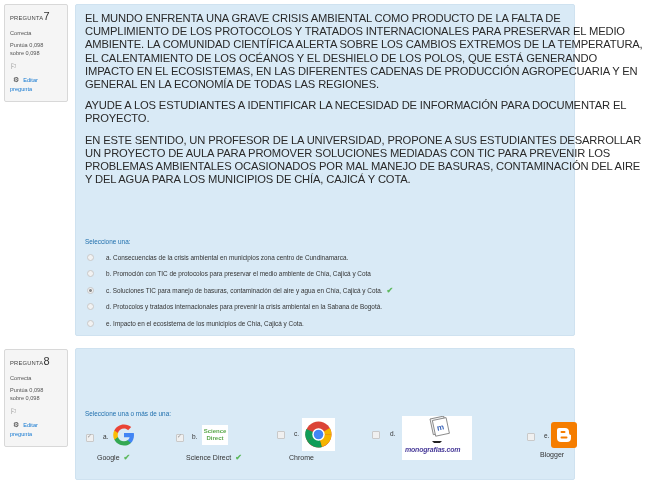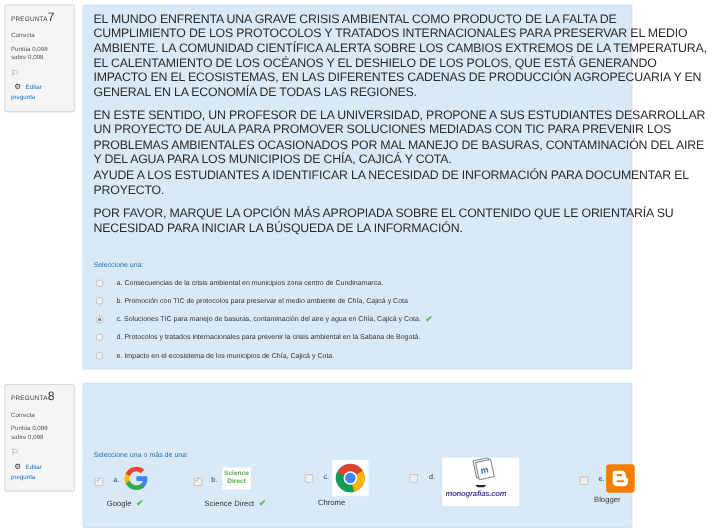--- a/index.html
+++ b/index.html
@@ -79,23 +79,22 @@
     <div>Puntúa 0,098</div>
     <div>sobre 0,098</div>
   </div>
   <div class="flag">⚐</div>
   <div class="edit"><span class="gear">⚙</span><span>Editar</span><br><span>pregunta</span></div>
 </div>
 
 <div class="panel" style="top:4px; height:332px;">
   <div class="qtext" style="position:absolute; left:9px; top:7px; width:558px;">
     <p>EL MUNDO ENFRENTA UNA GRAVE CRISIS AMBIENTAL COMO PRODUCTO DE LA FALTA DE CUMPLIMIENTO DE LOS PROTOCOLOS Y TRATADOS INTERNACIONALES PARA PRESERVAR EL MEDIO AMBIENTE. LA COMUNIDAD CIENTÍFICA ALERTA SOBRE LOS CAMBIOS EXTREMOS DE LA TEMPERATURA, EL CALENTAMIENTO DE LOS OCÉANOS Y EL DESHIELO DE LOS POLOS, QUE ESTÁ GENERANDO IMPACTO EN EL ECOSISTEMAS, EN LAS DIFERENTES CADENAS DE PRODUCCIÓN AGROPECUARIA Y EN GENERAL EN LA ECONOMÍA DE TODAS LAS REGIONES.</p>
+    <p>AYUDE A LOS ESTUDIANTES A IDENTIFICAR LA NECESIDAD DE INFORMACIÓN PARA DOCUMENTAR EL PROYECTO.</p>
     <p style="margin-bottom:2px;">EN ESTE SENTIDO, UN PROFESOR DE LA UNIVERSIDAD, PROPONE A SUS ESTUDIANTES DESARROLLAR UN PROYECTO DE AULA PARA PROMOVER SOLUCIONES MEDIADAS CON TIC PARA PREVENIR LOS PROBLEMAS AMBIENTALES OCASIONADOS POR MAL MANEJO DE BASURAS, CONTAMINACIÓN DEL AIRE Y DEL AGUA PARA LOS MUNICIPIOS DE CHÍA, CAJICÁ  Y COTA.</p>
-    <p>AYUDE A LOS ESTUDIANTES A IDENTIFICAR LA NECESIDAD DE INFORMACIÓN PARA DOCUMENTAR EL PROYECTO.</p>
-    <p>POR FAVOR, MARQUE LA OPCIÓN MÁS APROPIADA SOBRE EL CONTENIDO QUE LE ORIENTARÍA SU NECESIDAD PARA INICIAR LA BÚSQUEDA DE LA INFORMACIÓN.</p>
   </div>
   <div class="prompt" style="position:absolute; left:9px; top:233px;">Seleccione una:</div>
   <div class="answer" style="position:absolute; left:0; top:244px; width:560px;">
     <div class="opt">
         <span class="radio"></span>
         <span>a. Consecuencias de la crisis ambiental en municipios zona centro de Cundinamarca.</span>
       </div>
     <div class="opt">
         <span class="radio"></span>
         <span>b. Promoción con TIC de protocolos para preservar el medio ambiente de Chía, Cajicá y Cota</span>

